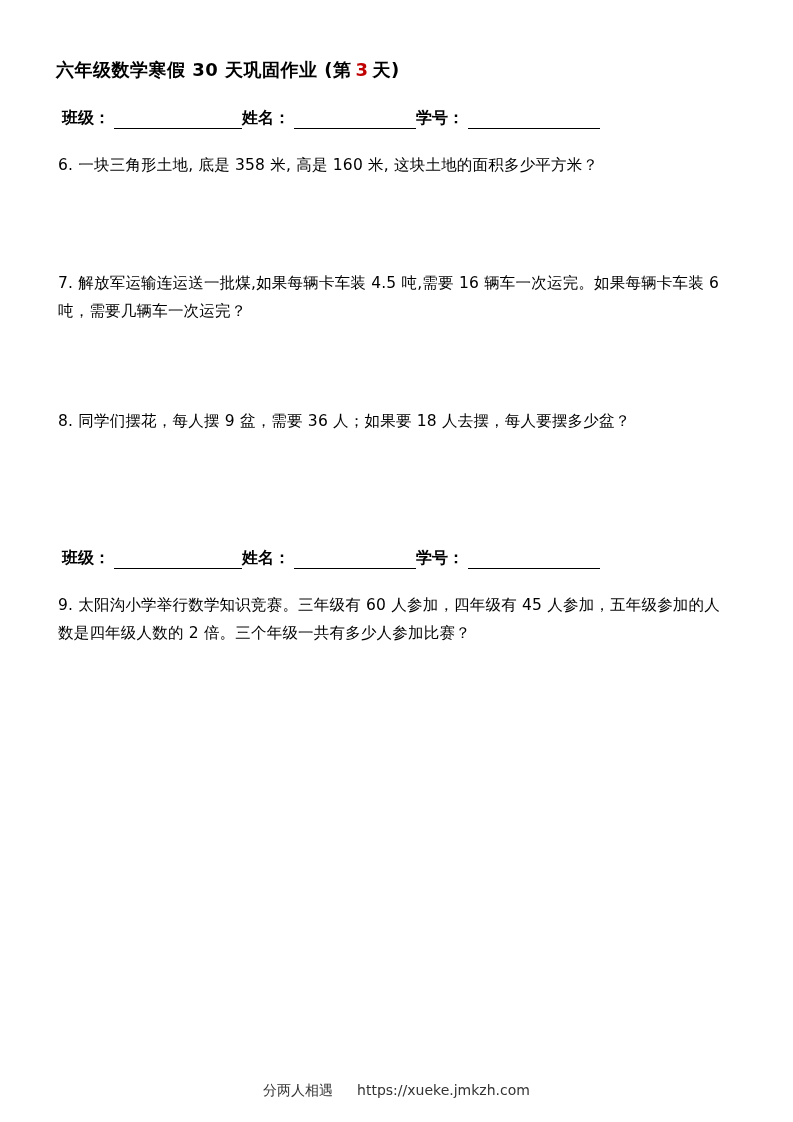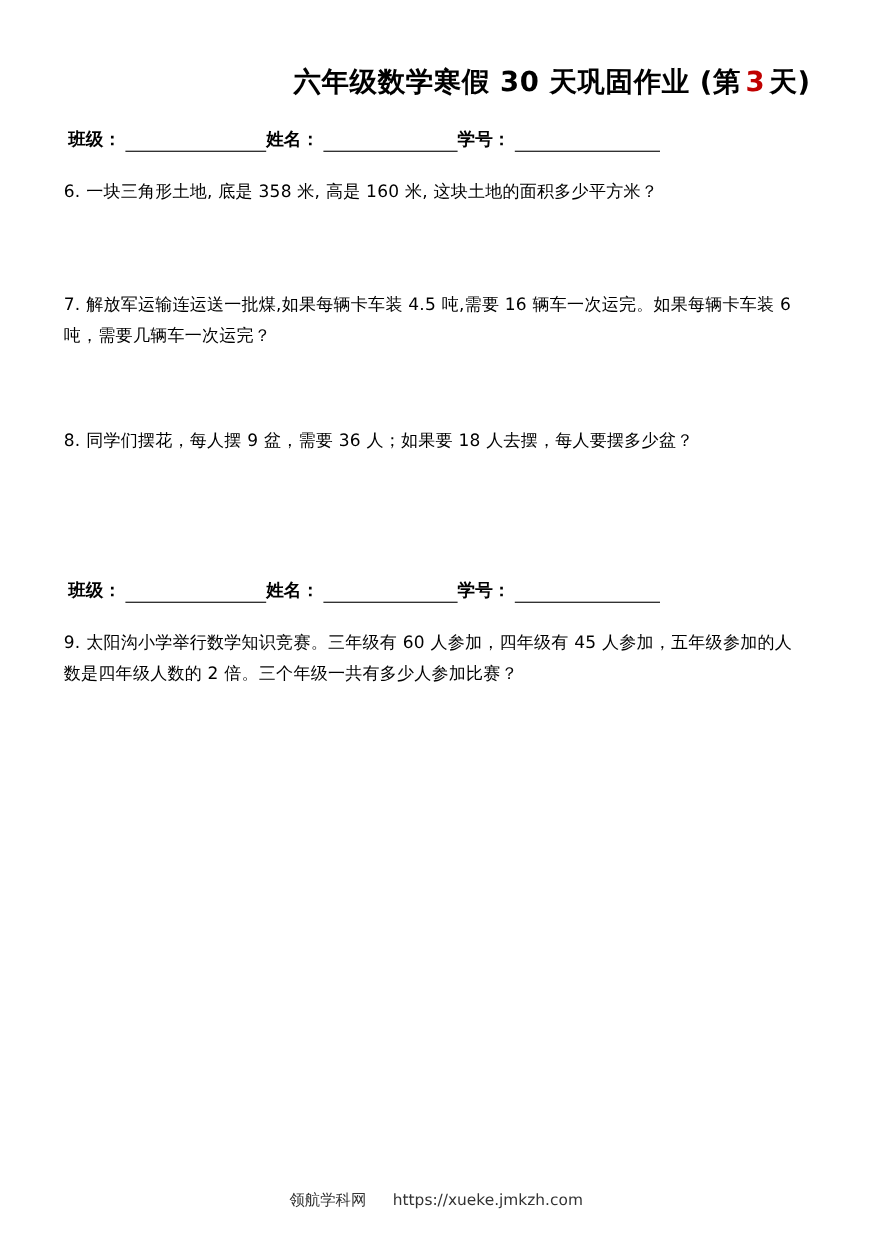--- a/index.html
+++ b/index.html
@@ -19,24 +19,24 @@
     width: 793px;
     height: 1122px;
     box-sizing: border-box;
     padding: 48px 56px 0 56px;
     position: relative;
   }
   .section {
     margin-bottom: 0;
   }
   .section-title {
-    text-align: right;
+    text-align: left;
     font-family: "DejaVu Sans", "Liberation Sans", sans-serif;
     font-weight: bold;
-    font-size: 25px;
+    font-size: 18px;
     letter-spacing: 0.5px;
     margin: 10px 0 26px 0;
     white-space: nowrap;
   }
   .section-title .day-num {
     color: #c00000;
     padding: 0 4px;
   }
   .info-row {
     display: flex;
@@ -63,21 +63,21 @@
     height: 15px;
     margin-left: 4px;
   }
   .info-item.name .blank-line { width: 122px; }
   .info-item.num .blank-line { width: 132px; }
 
   .question {
     font-family: "DejaVu Sans", "Liberation Sans", sans-serif;
     font-size: 15.5px;
     line-height: 1.85;
-    margin: 0 2px 0 2px;
+    margin: 15px 2px 0 2px;
     letter-spacing: 0.2px;
   }
   .gap-sm { height: 74px; }
   .gap-md { height: 66px; }
   .gap-xl { height: 118px; }
   .gap-section { height: 112px; }
 
   .footer {
     position: absolute;
     left: 0;
@@ -142,16 +142,16 @@
         <span class="blank-line"></span>
       </div>
     </div>
 
     <div class="question">9. 太阳沟小学举行数学知识竞赛。三年级有 60 人参加，四年级有 45 人参加，五年级参加的人数是四年级人数的 2 倍。三个年级一共有多少人参加比赛？</div>
     <div class="gap-xl"></div>
 
   </div>
 
   <div class="footer">
-    <span class="site-name">领航学科网</span><span class="site-url">https://xueke.jmkzh.com</span>
+    <span class="site-name">分两人相遇</span><span class="site-url">https://xueke.jmkzh.com</span>
   </div>
 
 </div>
 
 </body></html>

